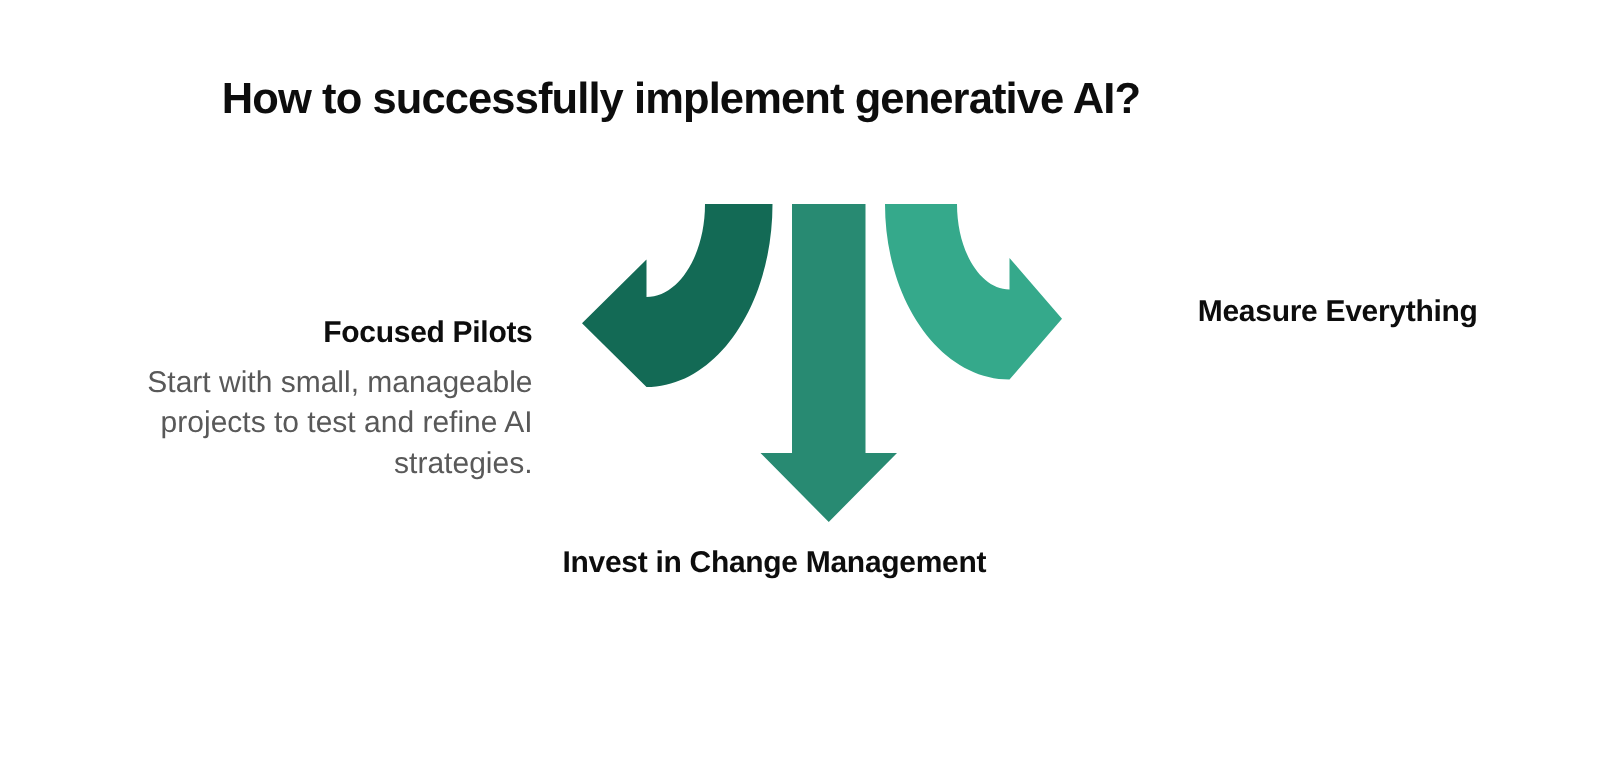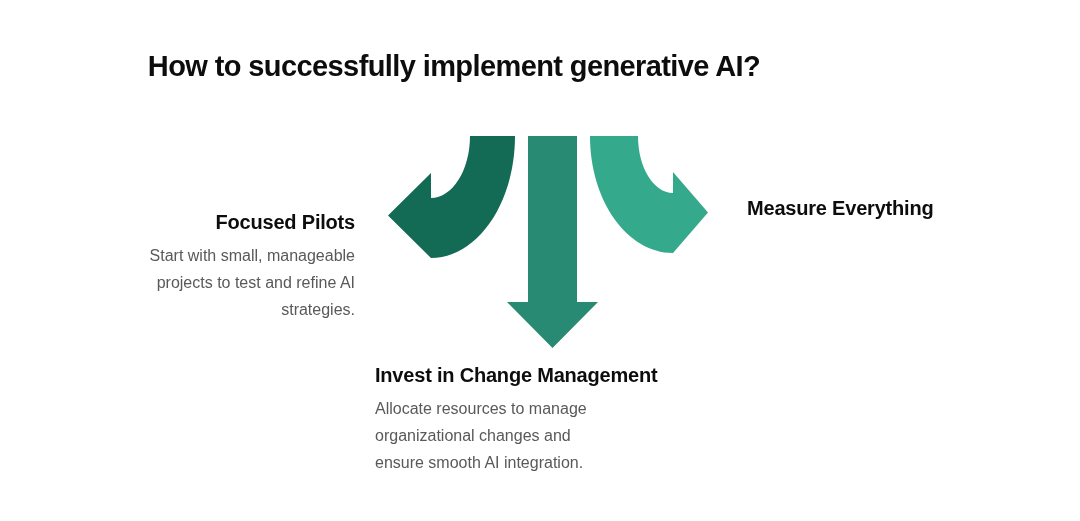--- a/index.html
+++ b/index.html
@@ -34,27 +34,27 @@
     position: absolute;
   }
   .item-heading {
     font-size: 20px;
     font-weight: 700;
     letter-spacing: -0.2px;
     color: #0d0d0d;
     margin-bottom: 8px;
   }
   .item-body {
-    font-size: 16px;
+    font-size: 20px;
     line-height: 27px;
     color: #595959;
     white-space: pre-line;
   }
   .item-left  { left: 63px;  top: 211px; width: 292px; text-align: right; }
-  .item-right { left: 747px; top: 197px; width: 292px; text-align: left; }
+  .item-right { left: 693px; top: 197px; width: 292px; text-align: right; }
   .item-bottom{ left: 375px; top: 364px; width: 322px; }
 </style>
 </head>
 <body>
 
 <div class="canvas">
 
   <h1 class="title">How to successfully implement generative AI?</h1>
 
   <svg class="arrows-svg" viewBox="0 0 320 212" aria-hidden="true">
@@ -72,18 +72,15 @@
 projects to test and refine AI
 strategies.</div>
   </div>
 
   <div class="item item-right">
     <div class="item-heading">Measure Everything</div>
   </div>
 
   <div class="item item-bottom">
     <div class="item-heading">Invest in Change Management</div>
-    <div class="item-body">Allocate resources to manage
-organizational changes and
-ensure smooth AI integration.</div>
   </div>
 
 </div>
 
 </body></html>

